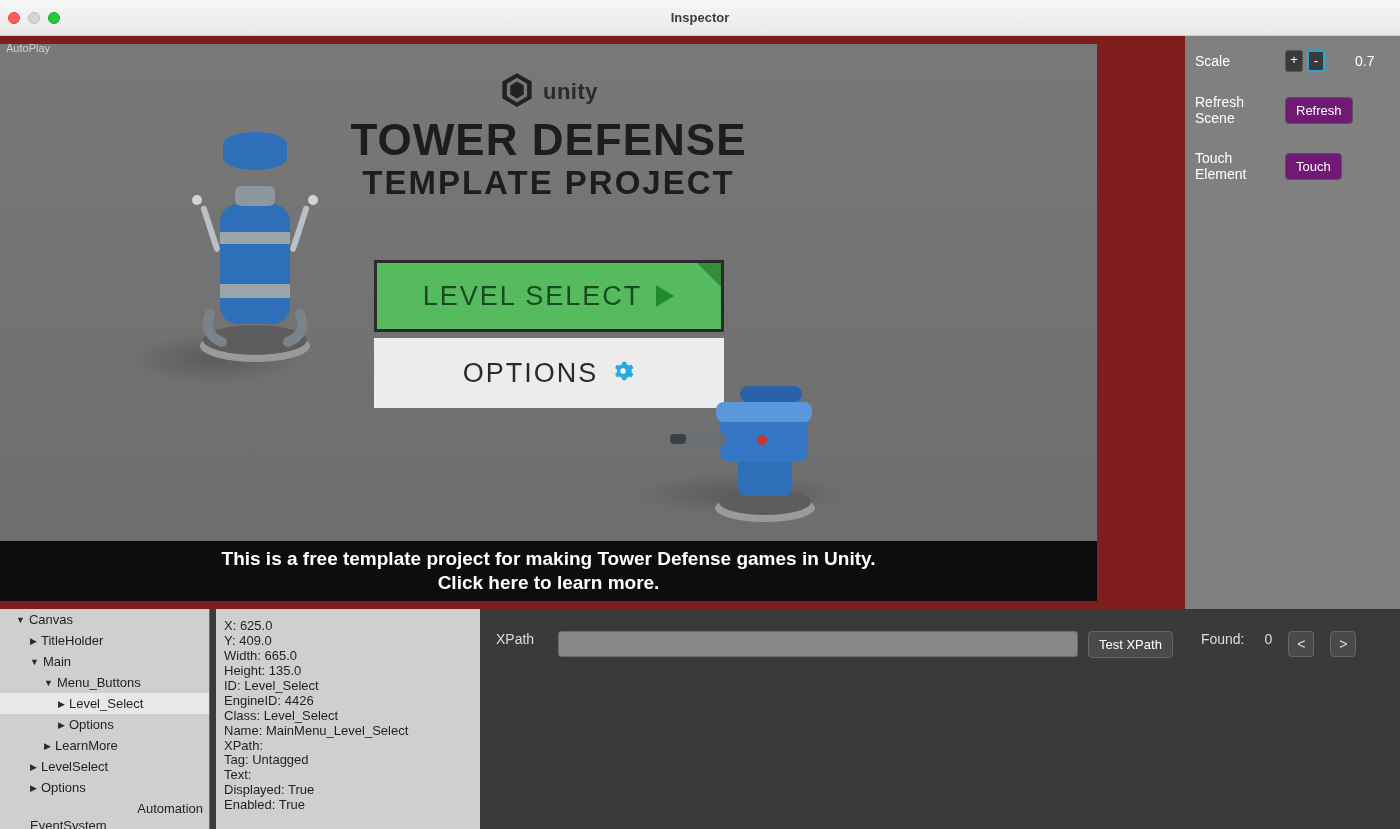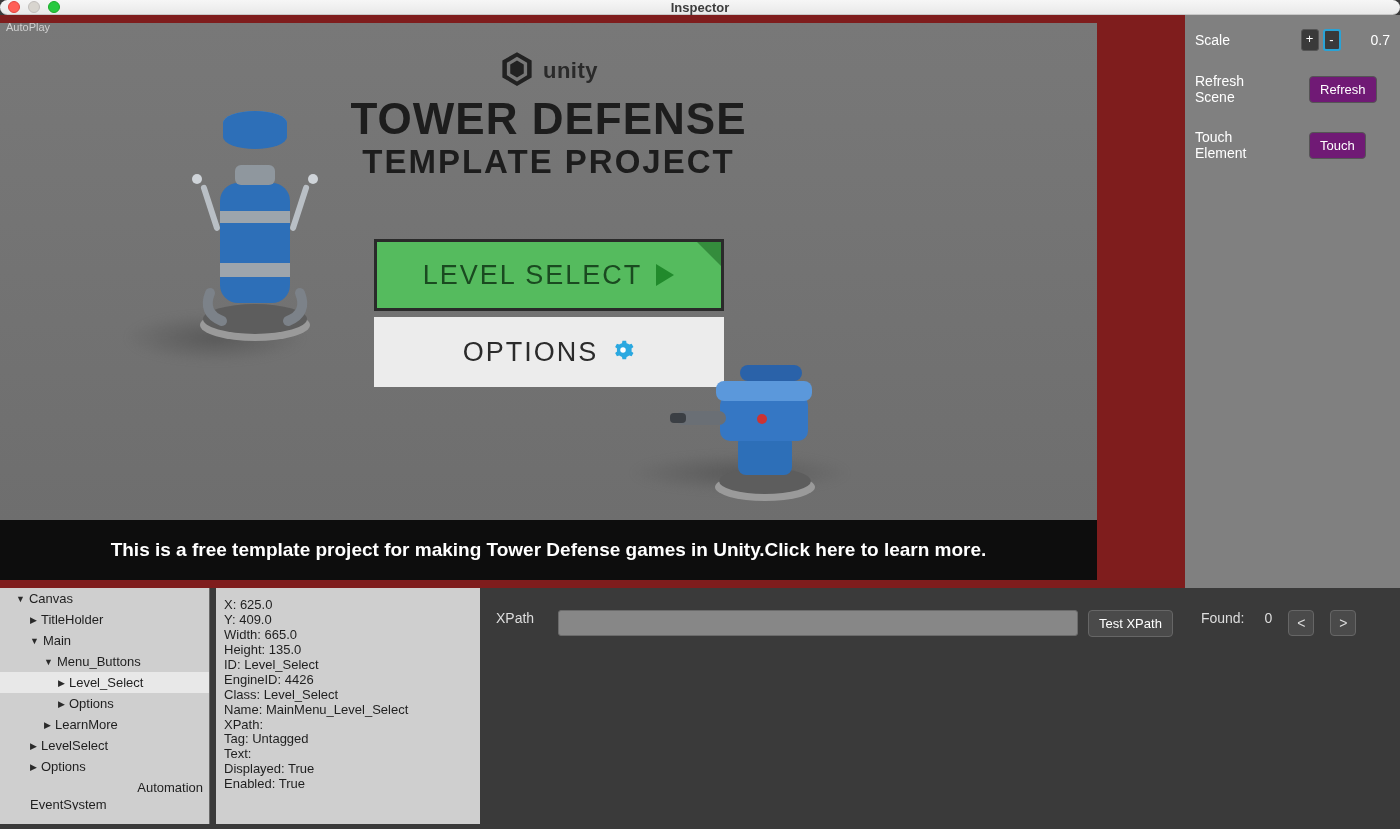--- a/index.html
+++ b/index.html
@@ -7,41 +7,40 @@
   font-family: -apple-system, BlinkMacSystemFont, "Helvetica Neue", Arial, sans-serif;
   background: #3a3a3a;
   width: 1400px;
   height: 829px;
   overflow: hidden;
   color: #000;
 }
 
 
 .title-bar {
-  height: 15px;
+  height: 36px;
   background: linear-gradient(#f6f6f6,#e9e9e9);
   border-bottom: 1px solid #c8c8c8;
   display: flex;
   align-items: center;
   padding: 0 8px;
   position: relative;
-  border-radius: 10px;
 }
 .traffic { display:flex; gap:8px; }
 .tl { width:12px; height:12px; border-radius:50%; }
 .tl.red { background:#ff5f56; border:1px solid #e0443e; }
 .tl.yel { background:#d8d5cf; border:1px solid #c1bebb; }
 .tl.grn { background:#27c93f; border:1px solid #1aab29; }
 .title-text { position:absolute; left:0; right:0; text-align:center; font-size:13px; font-weight:600; color:#3c3c3c; }
 
 
 .row { display:flex; }
 .stage-wrap { width:1185px; height:573px; background:#7f1d1d; position:relative; display:flex; flex-direction:column; }
 .side-panel { width:215px; height:573px; background:#808080; padding:14px 10px; color:#fff; }
-.side-row { display:flex; align-items:center; margin-bottom:22px;gap:24px; }
+.side-row { display:flex; align-items:center; margin-bottom:22px; }
 .side-label { width:90px; font-size:14px; }
 .scale-box { display:flex; align-items:center; gap:4px; }
 .sq-btn { width:18px; height:22px; background:#3a3a3a; color:#fff; border:1px solid #555; border-radius:3px; font-size:13px; line-height:18px; text-align:center; cursor:pointer; }
 .sq-btn.sel { border:2px solid #29a3d6; }
 .scale-val { margin-left:26px; font-size:14px; color:#fff; }
 .dark-btn { background:#701a75; color:#fff; border:1px solid #555; border-radius:4px; padding:5px 10px; font-size:13px; cursor:pointer; }
 
 .autoplay { position:absolute; top:6px; left:6px; font-size:11px; color:#d0d0d0; z-index:3; }
 
 .game-area { flex:1; background:linear-gradient(to bottom,#787878,#6e6e6e); position:relative; margin:8px 88px 0 0; overflow:hidden; }
@@ -62,21 +61,21 @@
 .lvlsel::after { content:""; position:absolute; top:0; right:0; width:0; height:0; border-top:24px solid #348c3c; border-left:24px solid transparent; }
 .play-tri { width:0; height:0; border-left:18px solid #218a2c; border-top:11px solid transparent; border-bottom:11px solid transparent; }
 .options {
   background:#ececec; height:70px; display:flex; align-items:center; justify-content:center; gap:14px;
   color:#2b2b2b; font-size:27px; letter-spacing:2px; font-weight:500; cursor:pointer;
 }
 .gear { width:22px; height:22px; }
 .gear circle.inner { fill:#fff; }
 .gear path, .gear circle.outer { fill:#2aa8e0; }
 
-.banner { height:60px; background:#0d0d0d; margin:0 88px 8px 0; display:flex; flex-direction:row; align-items:center; justify-content:center; color:#fff; font-size:19px; font-weight:700; line-height:1.25; }
+.banner { height:60px; background:#0d0d0d; margin:0 88px 8px 0; display:flex; flex-direction:column; align-items:center; justify-content:center; color:#fff; font-size:19px; font-weight:700; line-height:1.25; }
 
 .turret { position:absolute; }
 .turret svg { display:block; }
 
 
 .bottom { display:flex; height:236px; background:#3a3a3a; position:relative; }
 .tree-panel { width:210px; background:#cfcfcf; border-right:1px solid #6a6a6a; overflow:hidden; }
 .tree-item { font-size:13px; padding:3px 6px 3px 6px; cursor:default; display:flex; align-items:center; color:#1f1f1f; }
 .tree-item.sel { background:#e8e8e8; }
 .chev { display:inline-block; margin-right:4px; font-size:9px; color:#2a2a2a; }

